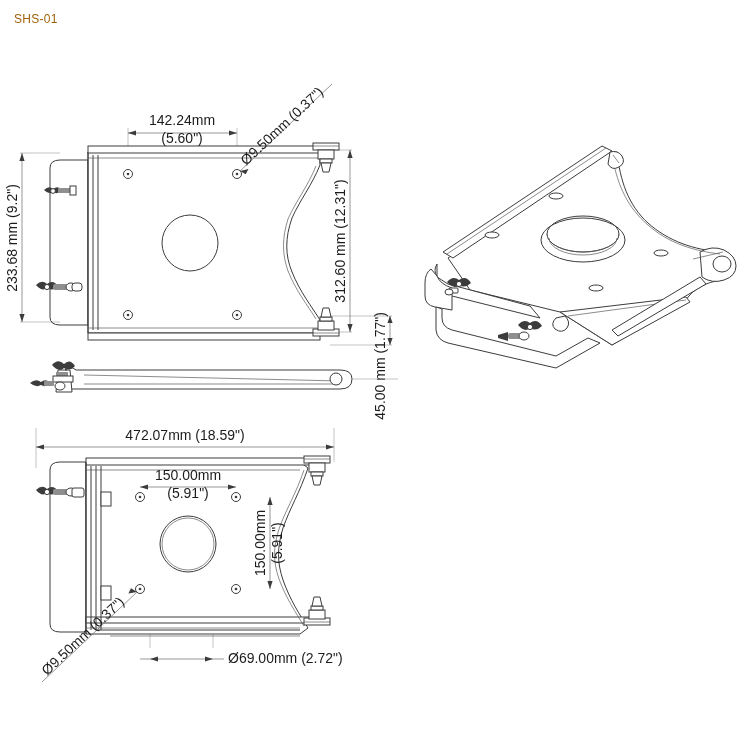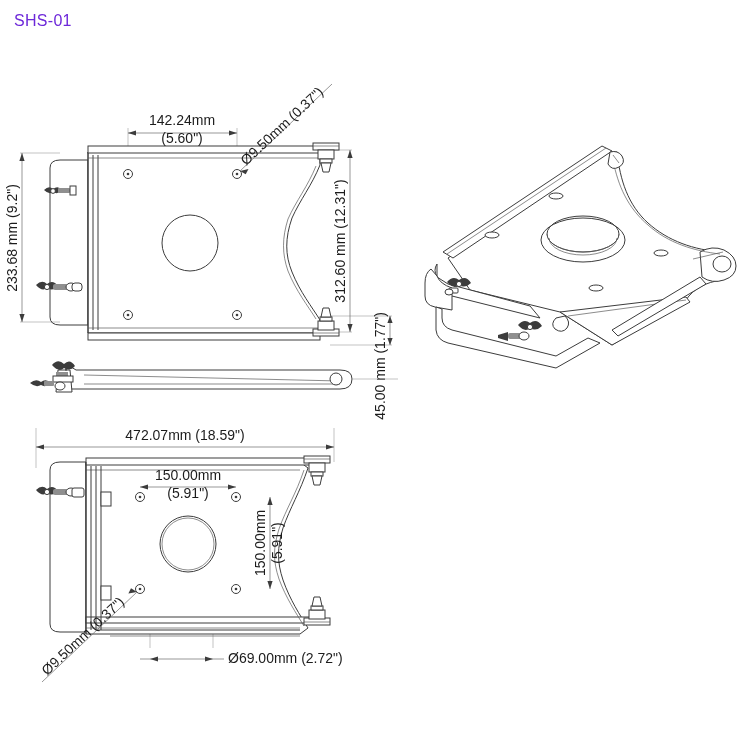--- a/index.html
+++ b/index.html
@@ -12,22 +12,22 @@
     overflow: hidden;
   }
   #page {
     position: relative;
     width: 750px; height: 750px;
     background: #ffffff;
   }
   #title {
     position: absolute;
     left: 14px; top: 12px;
-    font-size: 16px;
-    color: #6d28d9;
+    font-size: 12px;
+    color: #a16207;
     letter-spacing: 0.3px;
     font-family: "Liberation Sans", sans-serif;
     white-space: nowrap;
   }
   #drawing {
     position: absolute;
     left: 0; top: 0;
     width: 750px; height: 750px;
   }
   svg { display: block; }

